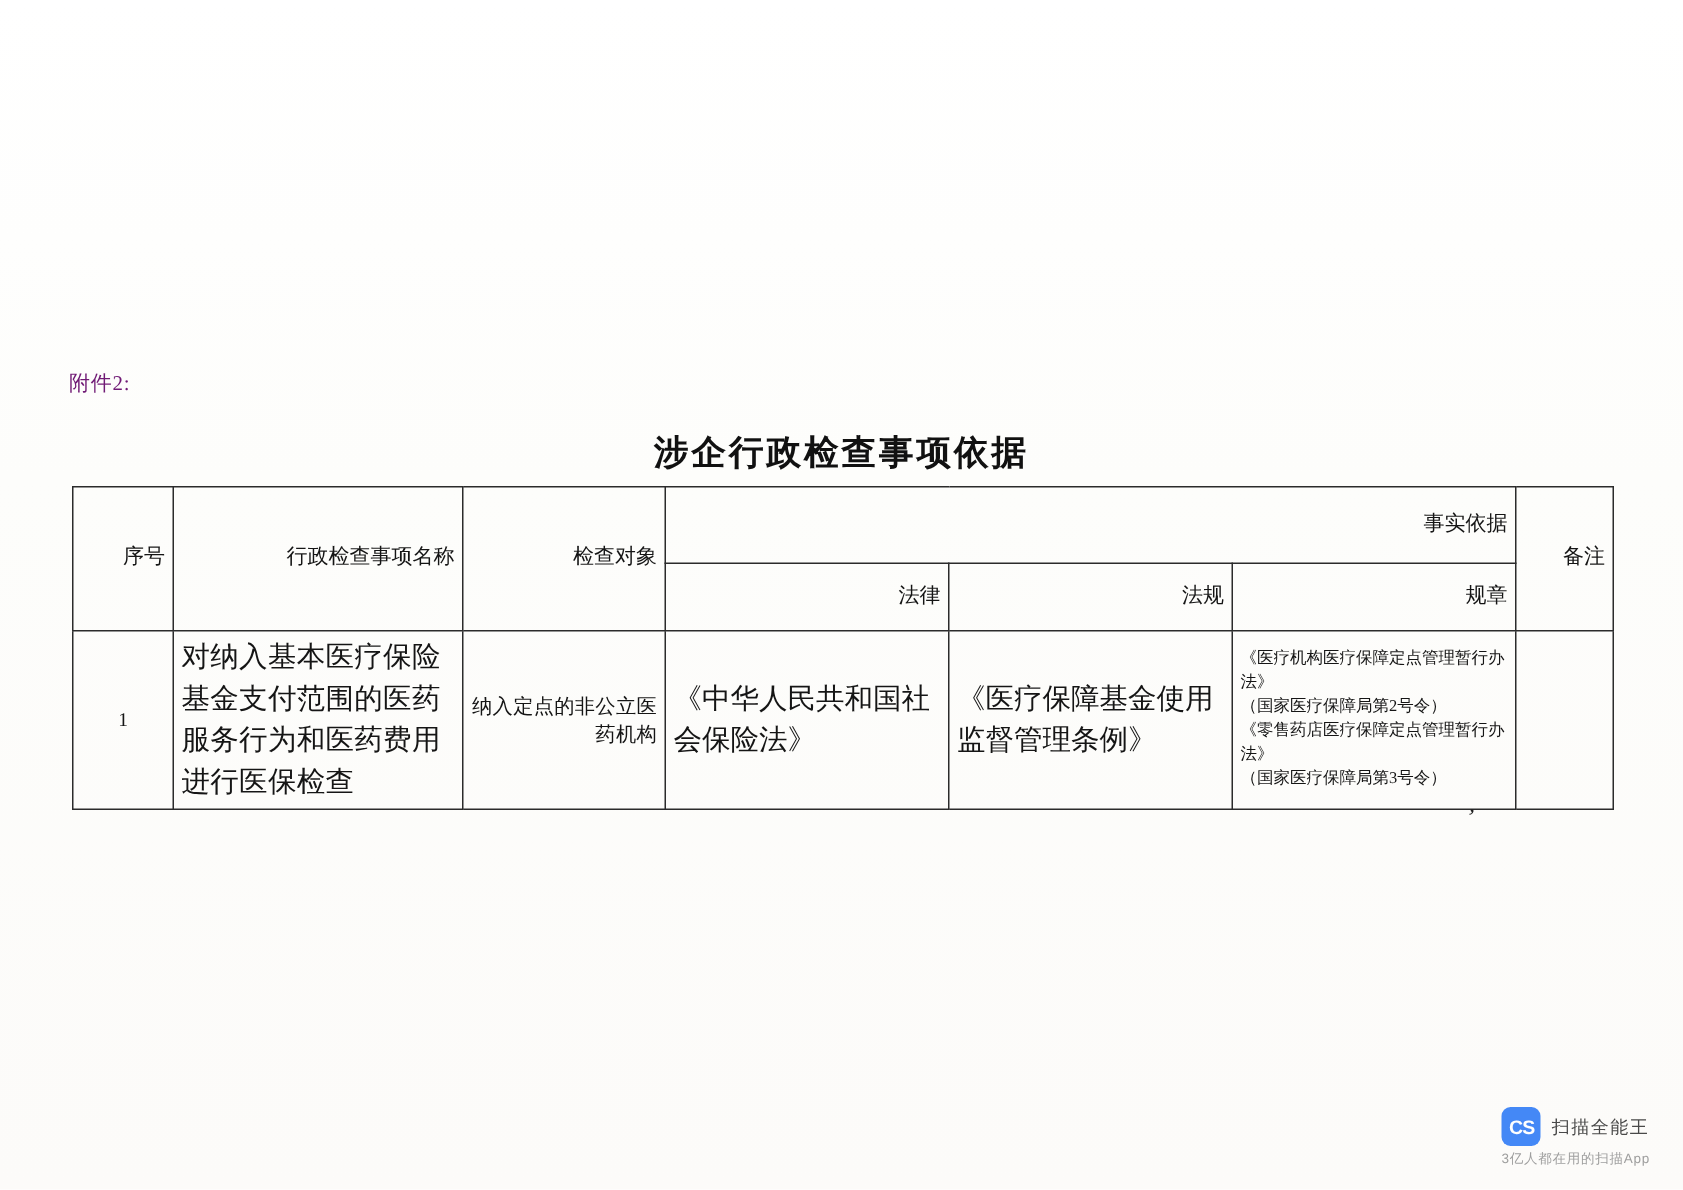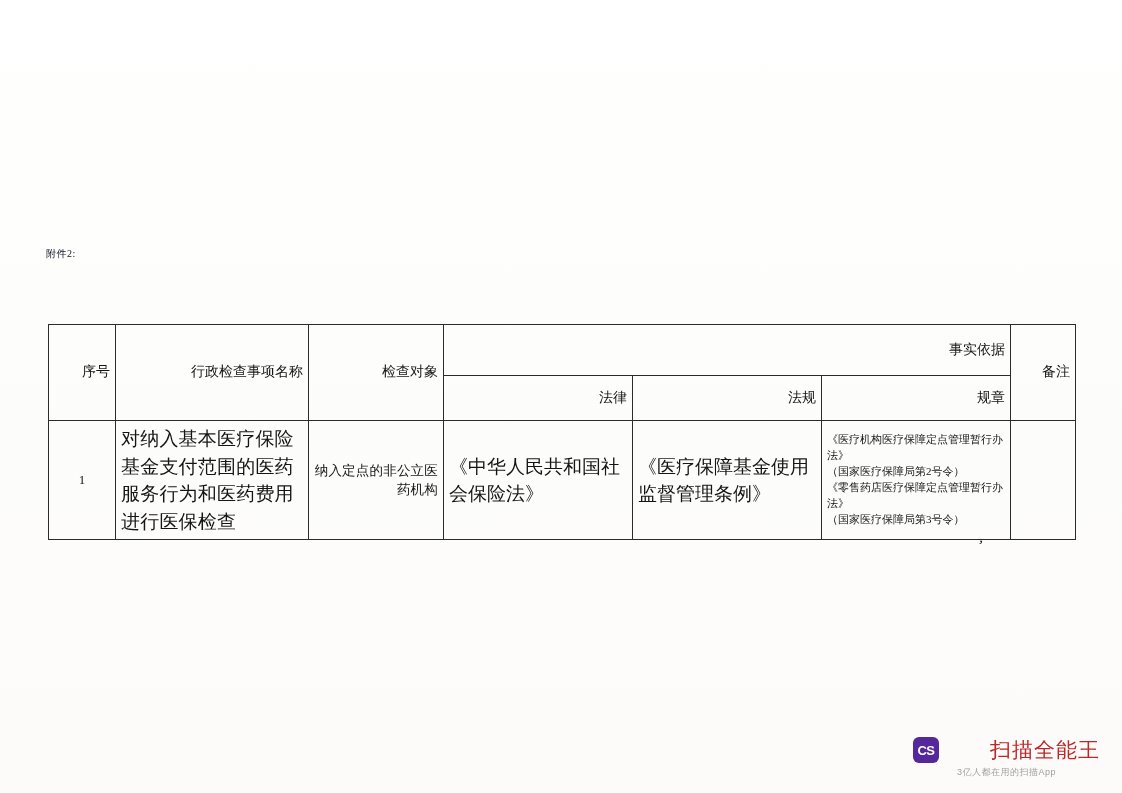--- a/index.html
+++ b/index.html
@@ -25,23 +25,23 @@
     content: "";
     position: absolute;
     inset: 0;
     background: linear-gradient(180deg, #ffffff 0%, #fdfdfb 40%, #fcfbf9 100%);
     pointer-events: none;
   }
   .attachment-label {
     position: absolute;
     left: 46px;
     top: 247px;
-    font-size: 10px;
+    font-size: 14px;
     letter-spacing: 0.5px;
-    color: #0f172a;
+    color: #701a75;
     font-family: "Liberation Serif", "DejaVu Serif", serif;
   }
   .doc-title {
     position: absolute;
     left: 0;
     right: 0;
     top: 286px;
     text-align: center;
     font-size: 23px;
     font-weight: bold;
@@ -133,51 +133,51 @@
   }
   .wm-row {
     display: flex;
     align-items: center;
     gap: 7px;
   }
   .wm-badge {
     width: 26px;
     height: 26px;
     border-radius: 6px;
-    background: #4c1d95;
+    background: #3b82f6;
     color: #ffffff;
     font-family: "Liberation Sans", sans-serif;
     font-size: 13px;
     font-weight: bold;
     display: flex;
     align-items: center;
     justify-content: center;
     letter-spacing: -0.5px;
   }
   .wm-name {
     font-family: "Liberation Sans", sans-serif;
-    font-size: 21px;
-    color: #b91c1c;
+    font-size: 12px;
+    color: #404040;
     letter-spacing: 1px;
-    margin-left: 44px;
   }
   .wm-sub {
     font-family: "Liberation Sans", sans-serif;
     font-size: 9px;
     color: #9a9a9a;
     letter-spacing: 0.5px;
   }
 </style>
 </head>
 <body>
 
 <div class="page">
 
   <div class="attachment-label">附件2:</div>
 
+  <div class="doc-title">涉企行政检查事项依据</div>
 
   <div class="table-wrap">
     <table class="main">
       <thead>
         <tr class="head-top">
           <th class="h-seq" rowspan="2">序号</th>
           <th class="h-name" rowspan="2">行政检查事项名称</th>
           <th class="h-object" rowspan="2">检查对象</th>
           <th colspan="3">事实依据</th>
           <th class="h-remark" rowspan="2">备注</th>

